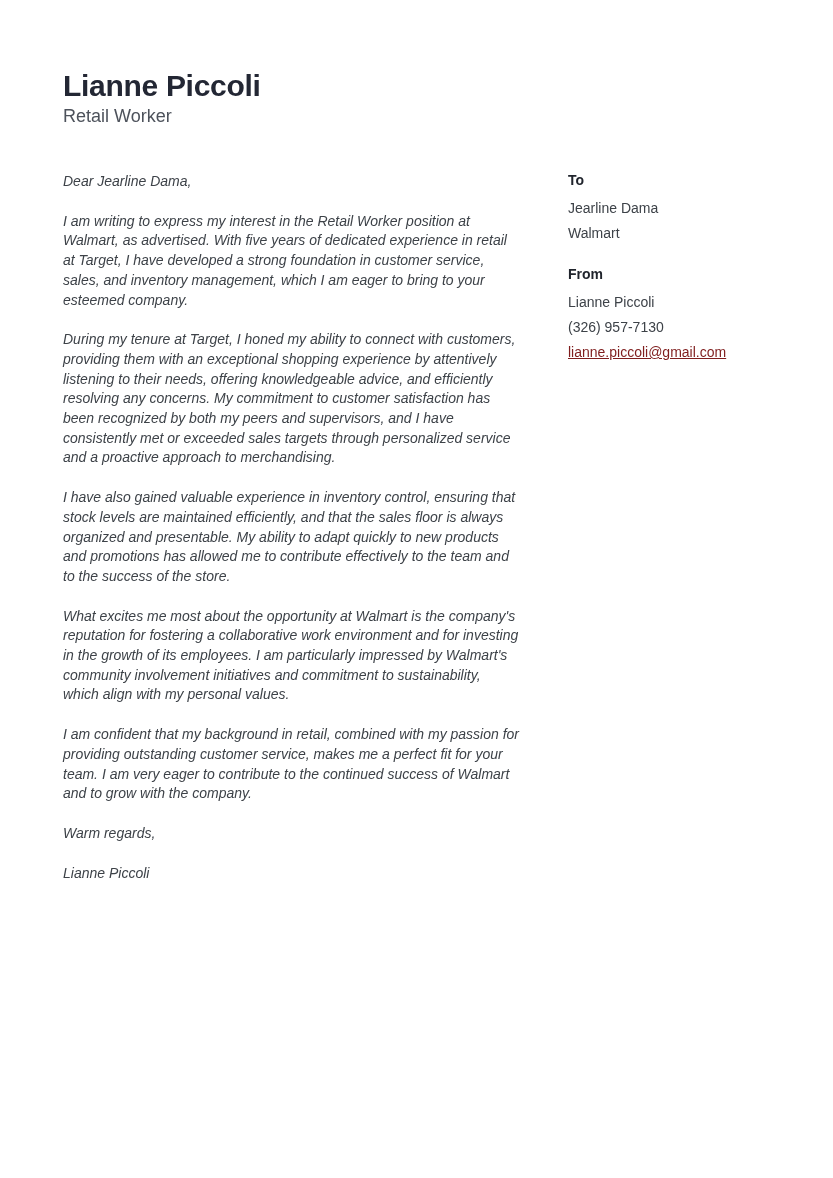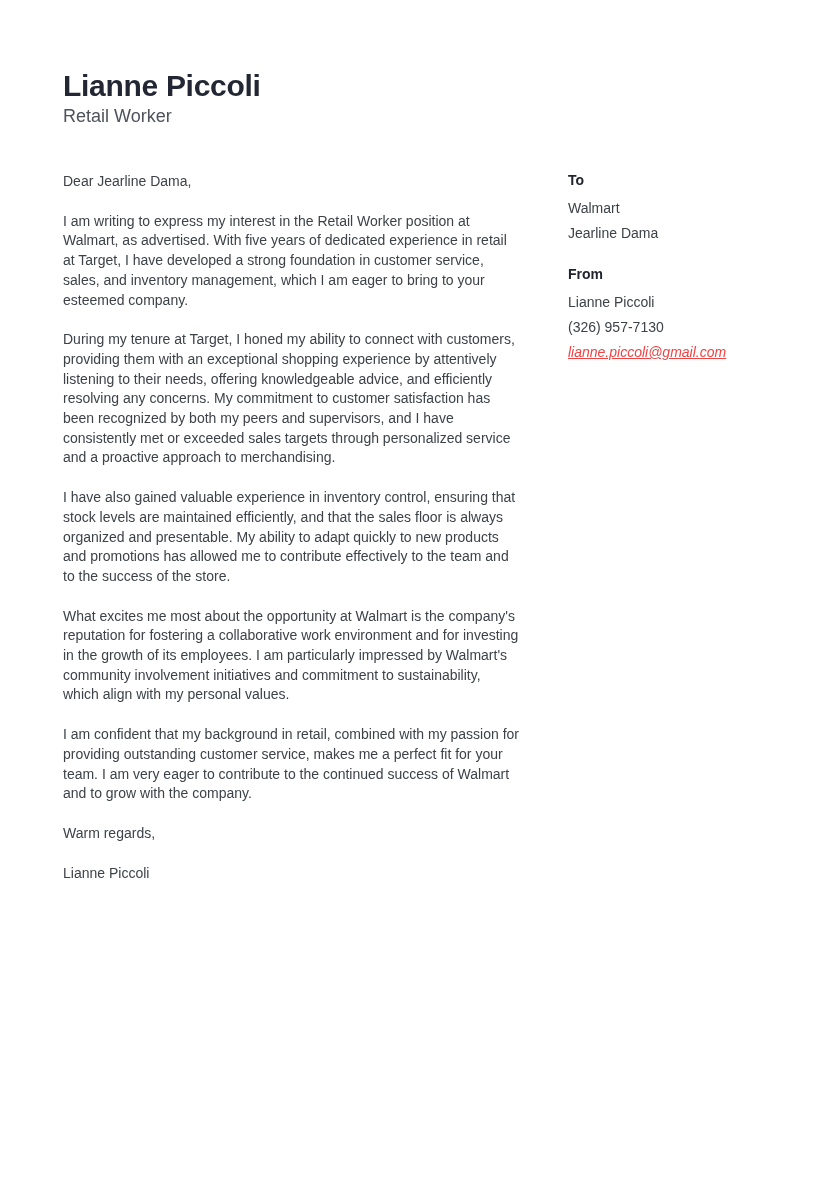--- a/index.html
+++ b/index.html
@@ -31,42 +31,41 @@
 
   
   .content { display: flex; align-items: flex-start; }
 
   .letter-col {
     width: 456px;
     font-size: 14px;
     line-height: 19.7px;
     color: #3d4248;
   }
-  .letter-col p { margin-bottom: 20px; }
+  .letter-col p { margin-bottom: 20px; font-style: italic; }
   .signature { margin-bottom: 0; }
 
   
   .sidebar { margin-left: 49px; width: 185px; }
   .sb-section + .sb-section { margin-top: 20px; }
   .sb-heading {
     font-size: 14px;
     font-weight: 700;
     color: #20242c;
     margin-bottom: 8px;
   }
   .sb-line {
     font-size: 14px;
     line-height: 25px;
     color: #3d4248;
   }
   .email-link {
-    color: #ef4444;
+    color: #7f1d1d;
     text-decoration: underline;
     cursor: pointer;
-    font-style: italic;
   }
 </style>
 </head>
 <body>
 
 <div class="page">
 
   <div class="doc-header">
     <div class="name">Lianne Piccoli</div>
     <div class="job-title">Retail Worker</div>
@@ -82,22 +81,22 @@
       <p>What excites me most about the opportunity at Walmart is the company's reputation for fostering a collaborative work environment and for investing in the growth of its employees. I am particularly impressed by Walmart's community involvement initiatives and commitment to sustainability, which align with my personal values.</p>
       <p>I am confident that my background in retail, combined with my passion for providing outstanding customer service, makes me a perfect fit for your team. I am very eager to contribute to the continued success of Walmart and to grow with the company.</p>
       <p class="closing">Warm regards,</p>
       <p class="signature">Lianne Piccoli</p>
     </div>
 
     <div class="sidebar">
 
       <div class="sb-section">
         <div class="sb-heading">To</div>
+        <div class="sb-line">Jearline Dama</div>
         <div class="sb-line">Walmart</div>
-        <div class="sb-line">Jearline Dama</div>
       </div>
 
       <div class="sb-section">
         <div class="sb-heading">From</div>
         <div class="sb-line">Lianne Piccoli</div>
         <div class="sb-line">(326) 957-7130</div>
         <div class="sb-line">
           <a class="email-link">lianne.piccoli@gmail.com</a>
         </div>
       </div>

